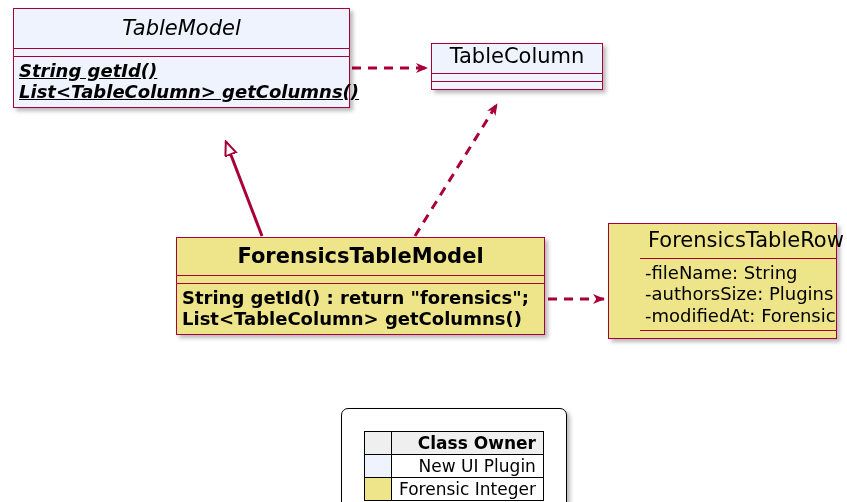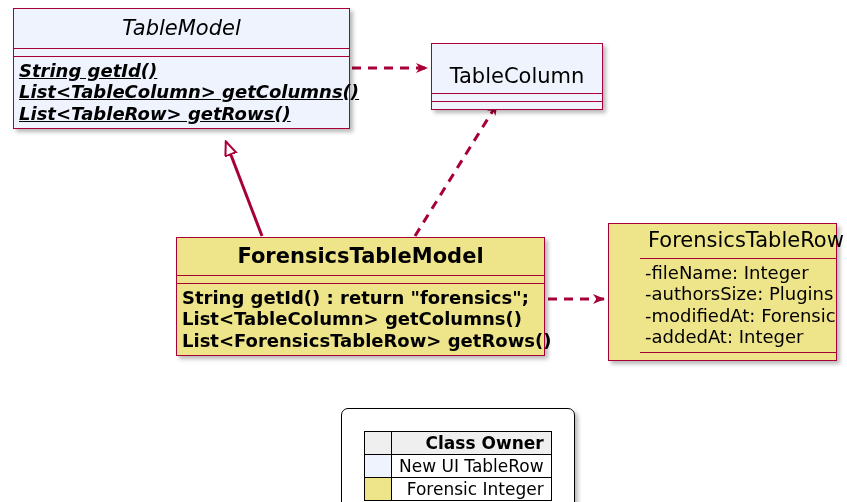--- a/index.html
+++ b/index.html
@@ -86,21 +86,21 @@
   #cls-tablemodel .uml-compartment .member { font-size: 18px; }
 
   
   #cls-tablecolumn {
     left: 431px;
     top: 43px;
     width: 172px;
   }
   #cls-tablecolumn .uml-title {
     font-size: 21px;
-    padding: 22px 8px 6px 8px;
+    padding: 2px 8px 6px 8px;
   }
 
   
   #cls-forensicstablemodel {
     left: 176px;
     top: 237px;
     width: 369px;
     font-weight: bold;
   }
   #cls-forensicstablemodel .uml-title {
@@ -192,67 +192,64 @@
   </svg>
 
   <div class="uml-class blue" id="cls-tablemodel">
     <div class="uml-title abstract">TableModel</div>
     <div class="uml-sep"></div>
     <div class="uml-empty"></div>
     <div class="uml-sep"></div>
     <div class="uml-compartment abstract">
       <div class="member">String getId()</div>
       <div class="member">List&lt;TableColumn&gt; getColumns()</div>
-      <div class="member">List&lt;TableRow&gt; getRows()</div>
     </div>
   </div>
 
   <div class="uml-class blue" id="cls-tablecolumn">
     <div class="uml-title">TableColumn</div>
     <div class="uml-sep"></div>
     <div class="uml-empty"></div>
     <div class="uml-sep"></div>
     <div class="uml-empty"></div>
   </div>
 
   <div class="uml-class yellow" id="cls-forensicstablemodel">
     <div class="uml-title">ForensicsTableModel</div>
     <div class="uml-sep"></div>
     <div class="uml-empty"></div>
     <div class="uml-sep"></div>
     <div class="uml-compartment">
       <div class="member">String getId() : return "forensics";</div>
       <div class="member">List&lt;TableColumn&gt; getColumns()</div>
-      <div class="member">List&lt;ForensicsTableRow&gt; getRows()</div>
     </div>
   </div>
 
   <div class="uml-class yellow" id="cls-forensicstablerow">
     <div class="uml-title">ForensicsTableRow</div>
     <div class="uml-sep"></div>
     <div class="uml-compartment">
-      <div class="member">-fileName: Integer</div>
+      <div class="member">-fileName: String</div>
       <div class="member">-authorsSize: Plugins</div>
       <div class="member">-modifiedAt: Forensic</div>
-      <div class="member">-addedAt: Integer</div>
     </div>
     <div class="uml-sep"></div>
     <div class="uml-empty"></div>
   </div>
 
   <div id="legend">
     <table>
       <tbody>
         <tr class="header">
           <td class="swatch"></td>
           <td class="lbl">Class Owner</td>
         </tr>
         <tr>
           <td class="swatch sw-blue"></td>
-          <td class="lbl">New UI TableRow</td>
+          <td class="lbl">New UI Plugin</td>
         </tr>
         <tr>
           <td class="swatch sw-yellow"></td>
           <td class="lbl">Forensic Integer</td>
         </tr>
       </tbody>
     </table>
   </div>
 
 </div>

